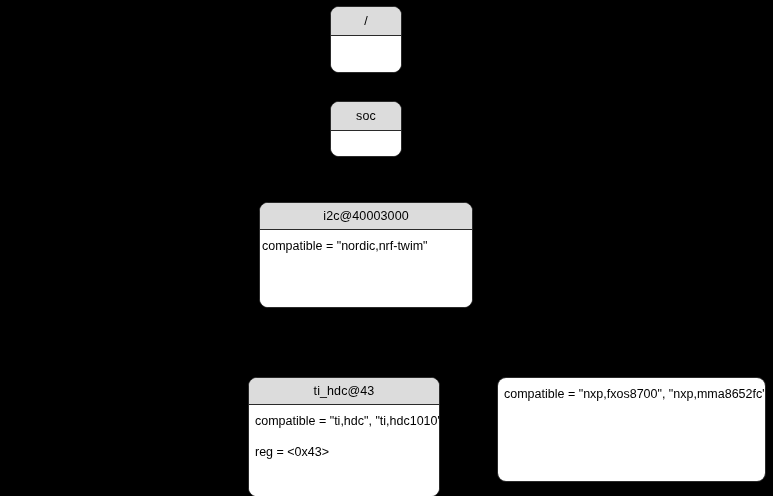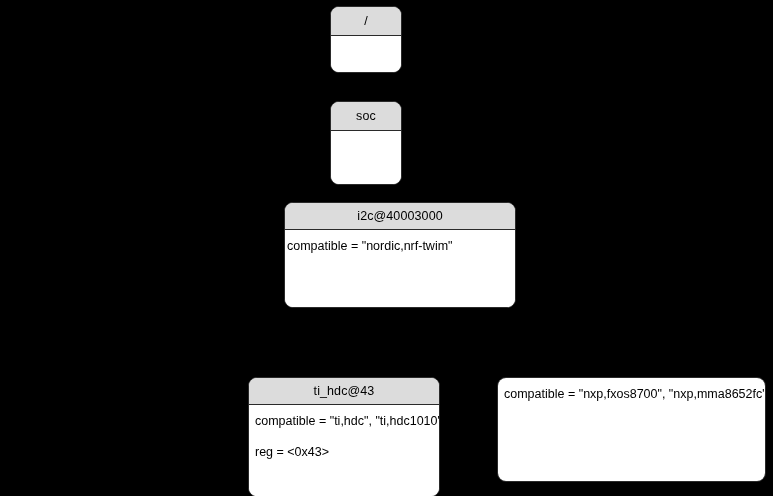--- a/index.html
+++ b/index.html
@@ -52,23 +52,23 @@
     white-space: nowrap;
     margin: 0 0 0 0;
     padding: 3px 0 3px 0;
   }
   .prop + .prop {
     margin-top: 11px;
   }
   
   .n-root    { left: 330px;  top: 6px;   width: 72px;  height: 67px; }
   .n-root .node-header    { height: 28px; }
-  .n-soc     { left: 330px;  top: 101px; width: 72px;  height: 84px; gap: 8px; }
+  .n-soc     { left: 330px;  top: 101px; width: 72px;  height: 56px; gap: 8px; }
   .n-soc .node-header     { height: 28px; }
-  .n-i2c     { left: 259px;  top: 202px; width: 232px; height: 106px; margin-left: 25px; }
+  .n-i2c     { left: 259px;  top: 202px; width: 214px; height: 106px; }
   .n-i2c .node-header     { height: 26px; }
   .n-i2c .node-body       { padding-left: 2px; }
   .n-leaf1   { left: 15px;   top: 377px; width: 210px; height: 105px; }
   .n-leaf2   { left: 248px;  top: 377px; width: 192px; height: 120px; }
   .n-leaf3   { left: 497px;  top: 377px; width: 269px; height: 105px; }
   .n-leaf1 .node-header,
   .n-leaf2 .node-header,
   .n-leaf3 .node-header   { height: 26px; }
   
   .edge {

